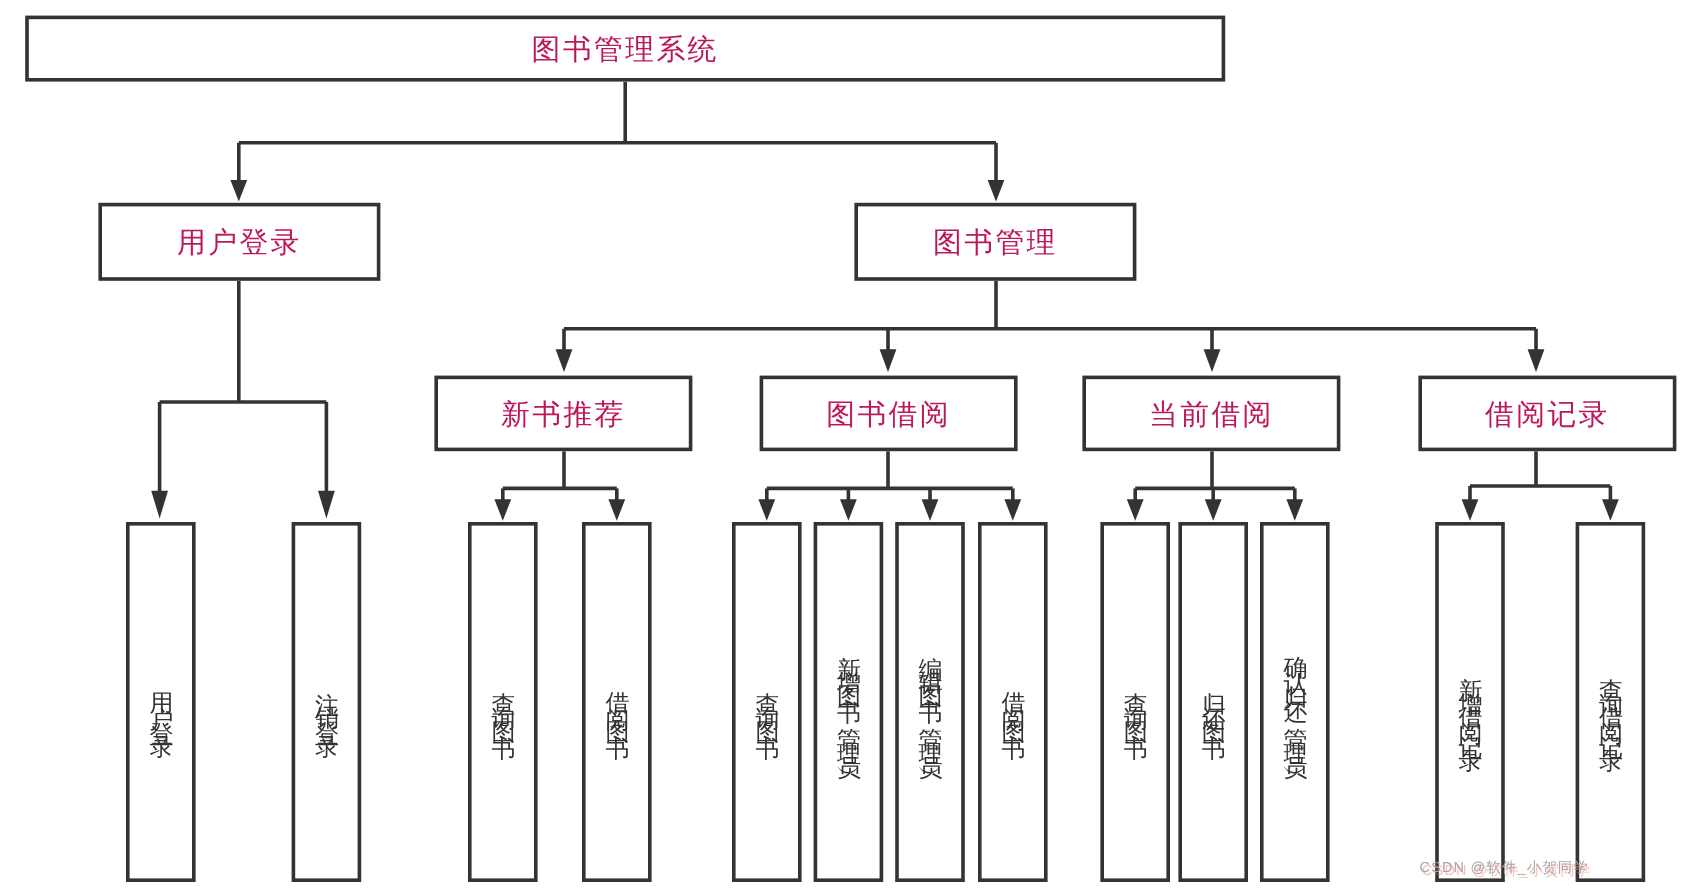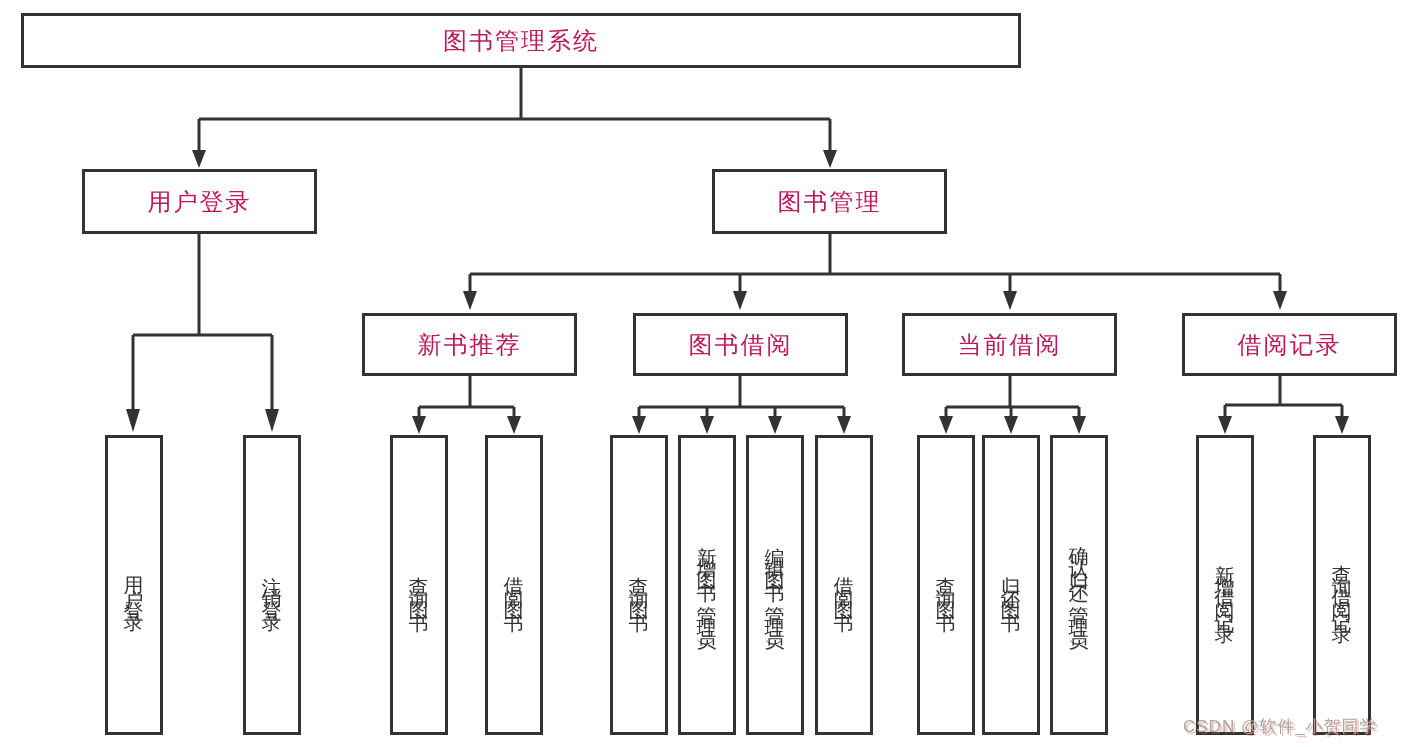--- a/index.html
+++ b/index.html
@@ -70,21 +70,21 @@
   .lf-8  { left: 815px; }
   .lf-9  { left: 917px; }
   .lf-10 { left: 982px; }
   .lf-11 { left: 1050px; }
   .lf-12 { left: 1196px; }
   .lf-13 { left: 1313px; }
   .watermark {
     position: absolute;
     left: 1183px;
     top: 715px;
-    font-size: 17px;
+    font-size: 12px;
     letter-spacing: 1px;
     color: #a6a6a6;
     text-shadow: 2px 2px 0 rgba(252, 85, 49, 0.40);
     z-index: 5;
     white-space: nowrap;
   }
 </style>
 </head>
 <body>
 

